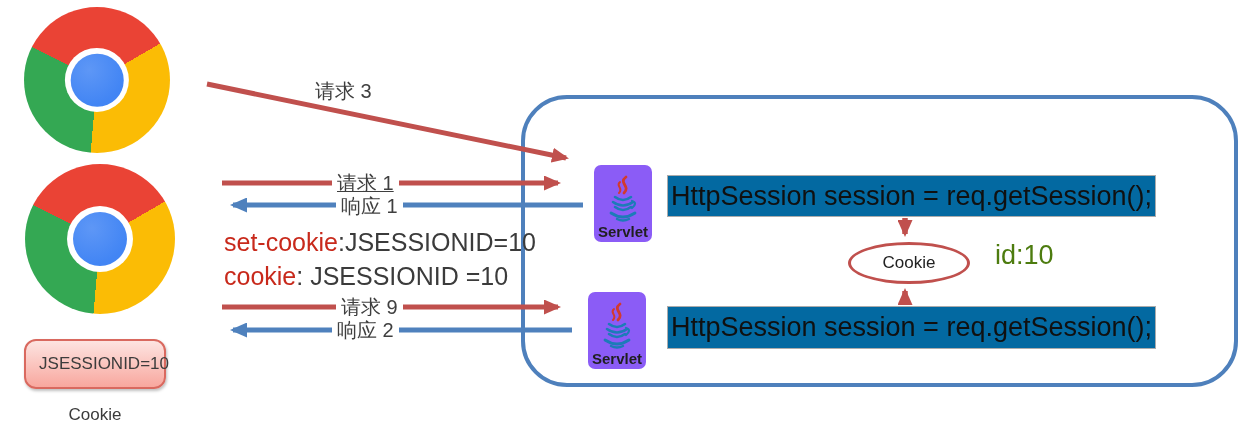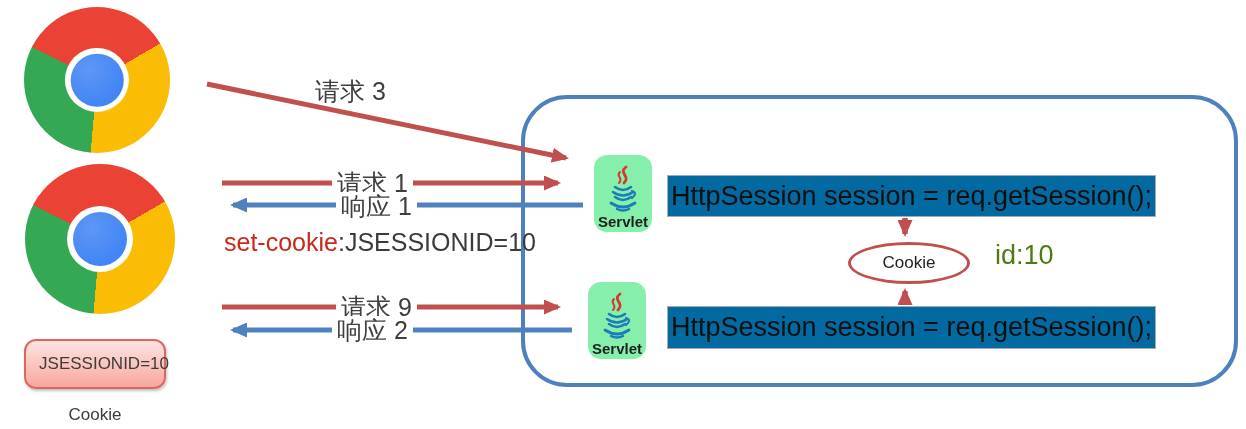--- a/index.html
+++ b/index.html
@@ -31,23 +31,23 @@
   .chrome .hub-blue {
     position:absolute; left:50%; top:50%; transform:translate(-50%,-50%);
     width:36%; height:36%; border-radius:50%;
     background: radial-gradient(circle at 35% 30%, #5E97F6, #4285F4 70%);
   }
   .chrome1 { left:24px; top:7px; width:146px; height:146px; }
   .chrome2 { left:25px; top:164px; width:150px; height:150px; }
 
   
   .servlet-icon {
-    position:absolute; width:58px; height:77px; background:#86efac;
-    border-radius:13px; display:flex; flex-direction:column; align-items:center;
-    justify-content:flex-end; padding-bottom:2px; z-index:2;
+    position:absolute; width:58px; height:77px; background:#8b5cf6;
+    border-radius:7px; display:flex; flex-direction:column; align-items:center;
+    justify-content:flex-end; padding-bottom:2px; z-index:2;margin-top:10px;
   }
   .servlet-icon .cup { margin-bottom:-2px; }
   .servlet-label {
     font-size:15px; font-weight:bold; color:#1f1f1f; line-height:17px;
   }
   .servlet1 { left:594px; top:155px; }
   .servlet2 { left:588px; top:282px; }
 
   
   .code-box {
@@ -66,21 +66,21 @@
     display:flex; align-items:center; justify-content:center;
     font-size:17px; color:#222; z-index:2;
   }
   .session-id {
     position:absolute; left:995px; top:240px; font-size:27px; color:#4d7c0f;
     z-index:2;
   }
 
   
   .flow-label {
-    position:absolute; font-size:25px; line-height:28px; color:#3f3f3f;
+    position:absolute; font-size:20px; line-height:28px; color:#3f3f3f;
     background:#fff; padding:0 5px; z-index:4; white-space:nowrap;
   }
   .lbl-req3 { left:310px; top:77px;  background:transparent; }
   .lbl-req1 { left:332px; top:169px;text-decoration:underline; }
   .lbl-res1 { left:336px; top:192px; }
   .lbl-req2 { left:336px; top:293px; }
   .lbl-res2 { left:332px; top:316px; }
 
   
   .hdr-line {
@@ -178,17 +178,20 @@
 
   <div class="flow-label lbl-req3">请求 3</div>
   <div class="flow-label lbl-req1">请求 1</div>
   <div class="flow-label lbl-res1">响应 1</div>
   <div class="flow-label lbl-req2">请求 9</div>
   <div class="flow-label lbl-res2">响应 2</div>
 
   <div class="hdr-line hdr-set-cookie">
     <span class="hdr-key">set-cookie</span><span>:JSESSIONID=10</span>
   </div>
+  <div class="hdr-line hdr-cookie">
+    <span class="hdr-key">cookie</span><span>: JSESSIONID =10</span>
+  </div>
 
   <div class="cookie-box">JSESSIONID=10</div>
   <div class="cookie-caption">Cookie</div>
 
 </div>
 
 </body></html>

